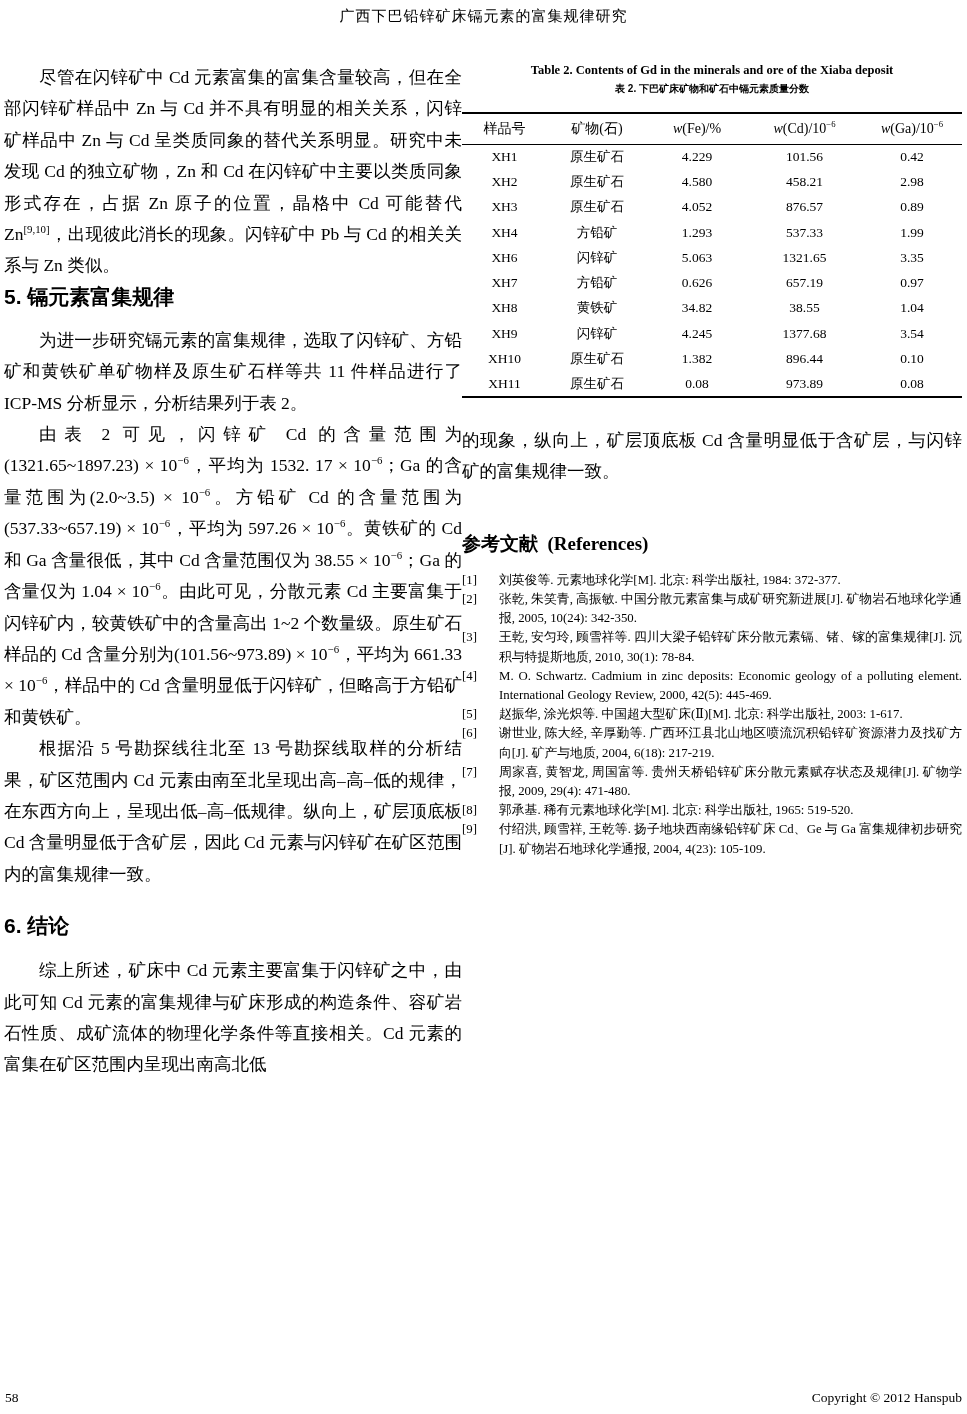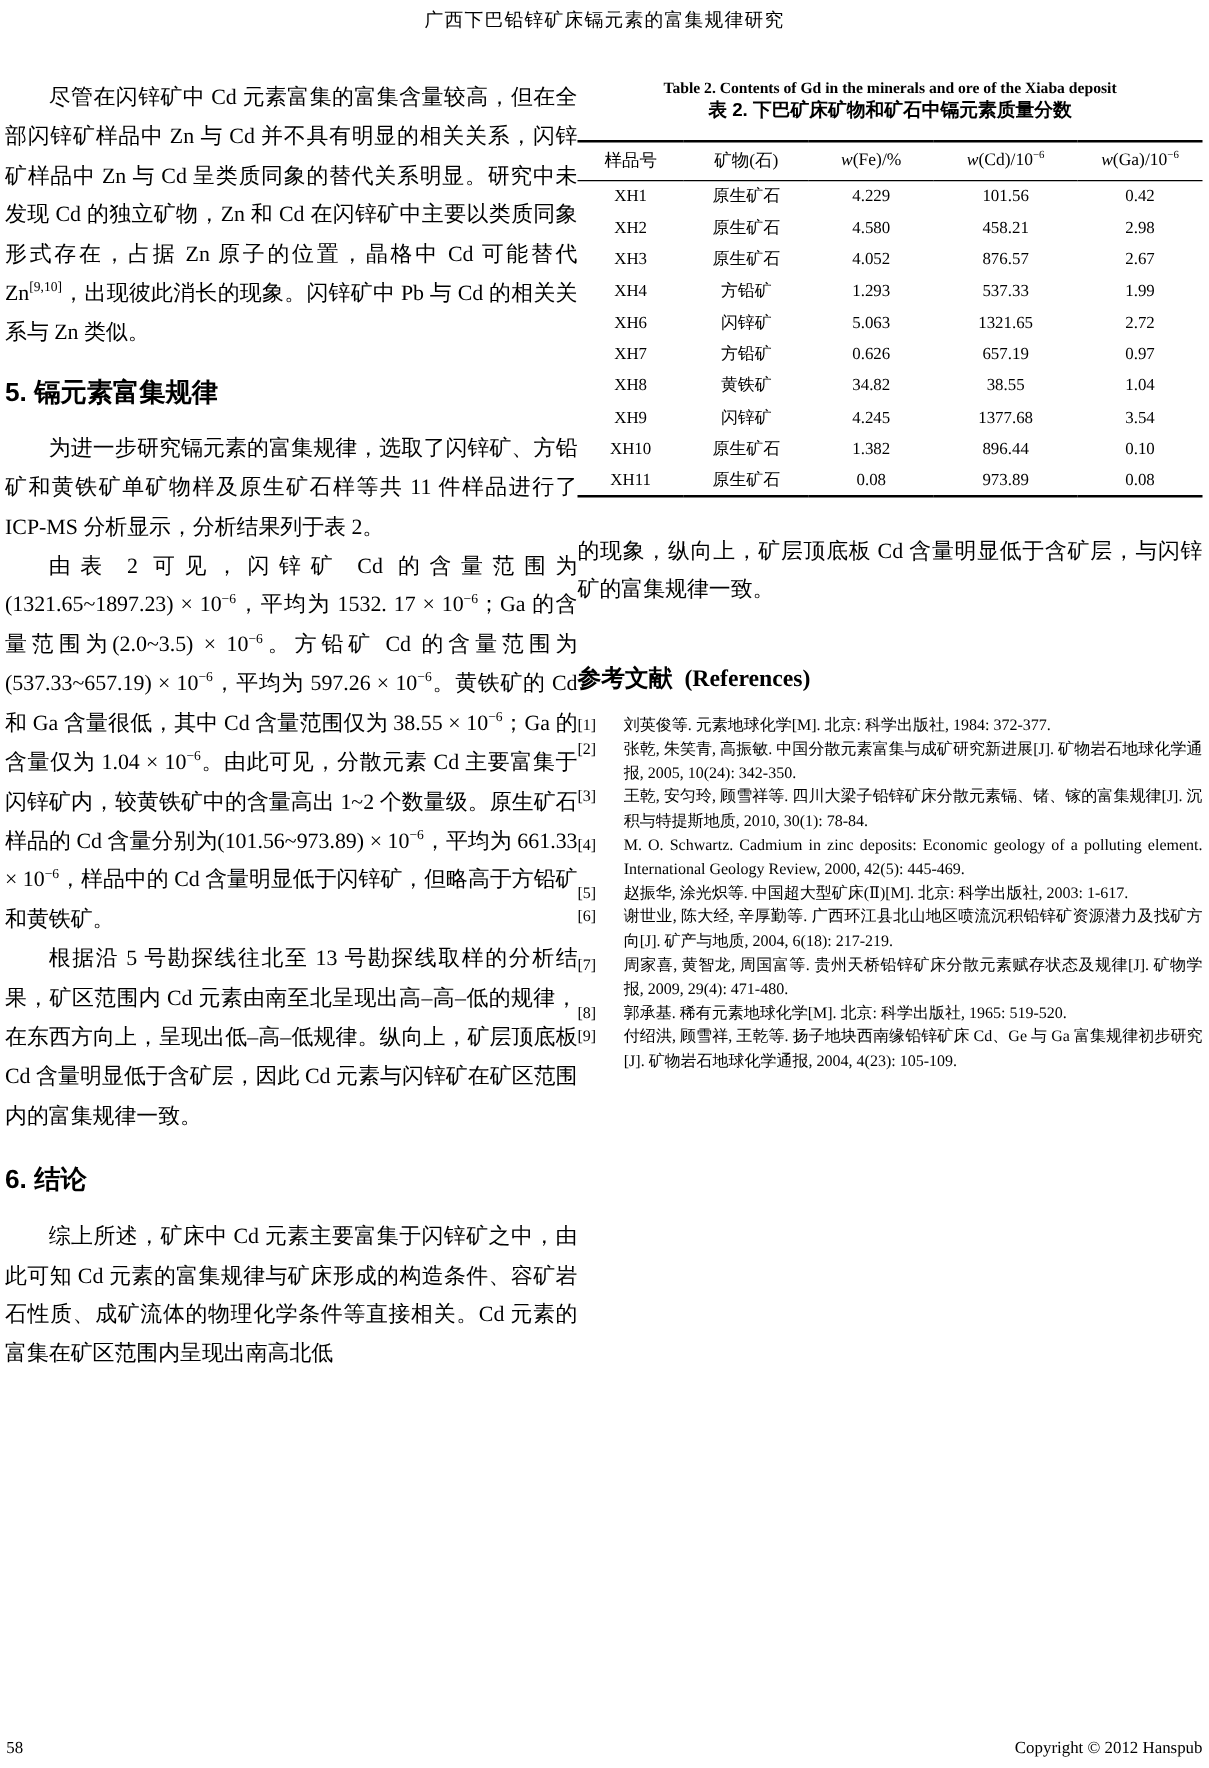--- a/index.html
+++ b/index.html
@@ -32,35 +32,34 @@
     text-justify:inter-character;
   }
   p.indent { text-indent:2em; }
   sup { font-size:62%; line-height:0; }
 
   h2.sec {
     font-family:"Liberation Sans","DejaVu Sans",sans-serif;
     font-weight:bold;
     font-size:21px;
     line-height:30px;
-    margin-top:18px;
     margin-bottom:13px;
   }
   #sec6 { margin-top:21px; margin-bottom:14px; }
 
   .tbl-caption-en {
     font-weight:bold;
     font-size:12.5px;
     line-height:17px;
     text-align:center;
   }
   .tbl-caption-zh {
     font-family:"Liberation Sans","DejaVu Sans",sans-serif;
     font-weight:bold;
-    font-size:15px;
+    font-size:10px;
     line-height:19px;
     text-align:center;
   }
   table.data {
     width:100%;
     margin-top:14px;
     border-collapse:collapse;
     border-top:2px solid #000;
     border-bottom:2px solid #000;
   }
@@ -158,35 +157,35 @@
             <td>原生矿石</td>
             <td>4.580</td>
             <td>458.21</td>
             <td>2.98</td>
           </tr>
           <tr>
             <td>XH3</td>
             <td>原生矿石</td>
             <td>4.052</td>
             <td>876.57</td>
-            <td>2.67</td>
+            <td>0.89</td>
           </tr>
           <tr>
             <td>XH4</td>
             <td>方铅矿</td>
             <td>1.293</td>
             <td>537.33</td>
             <td>1.99</td>
           </tr>
           <tr>
             <td>XH6</td>
             <td>闪锌矿</td>
             <td>5.063</td>
             <td>1321.65</td>
-            <td>2.72</td>
+            <td>3.35</td>
           </tr>
           <tr>
             <td>XH7</td>
             <td>方铅矿</td>
             <td>0.626</td>
             <td>657.19</td>
             <td>0.97</td>
           </tr>
           <tr>
             <td>XH8</td>

